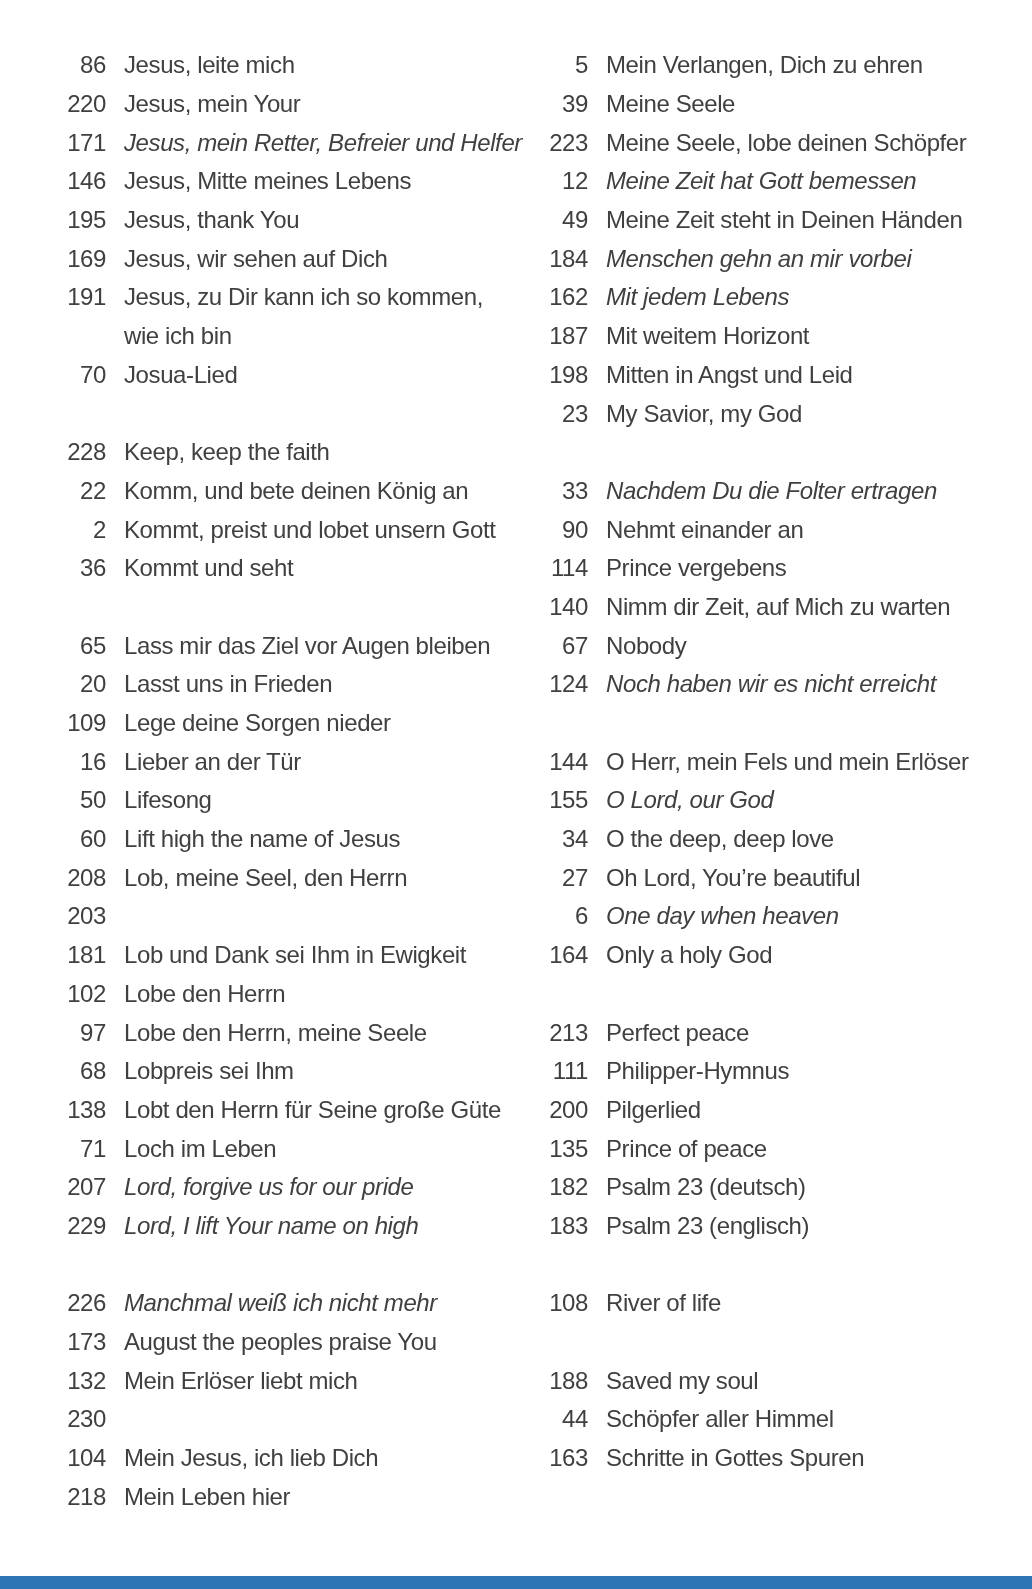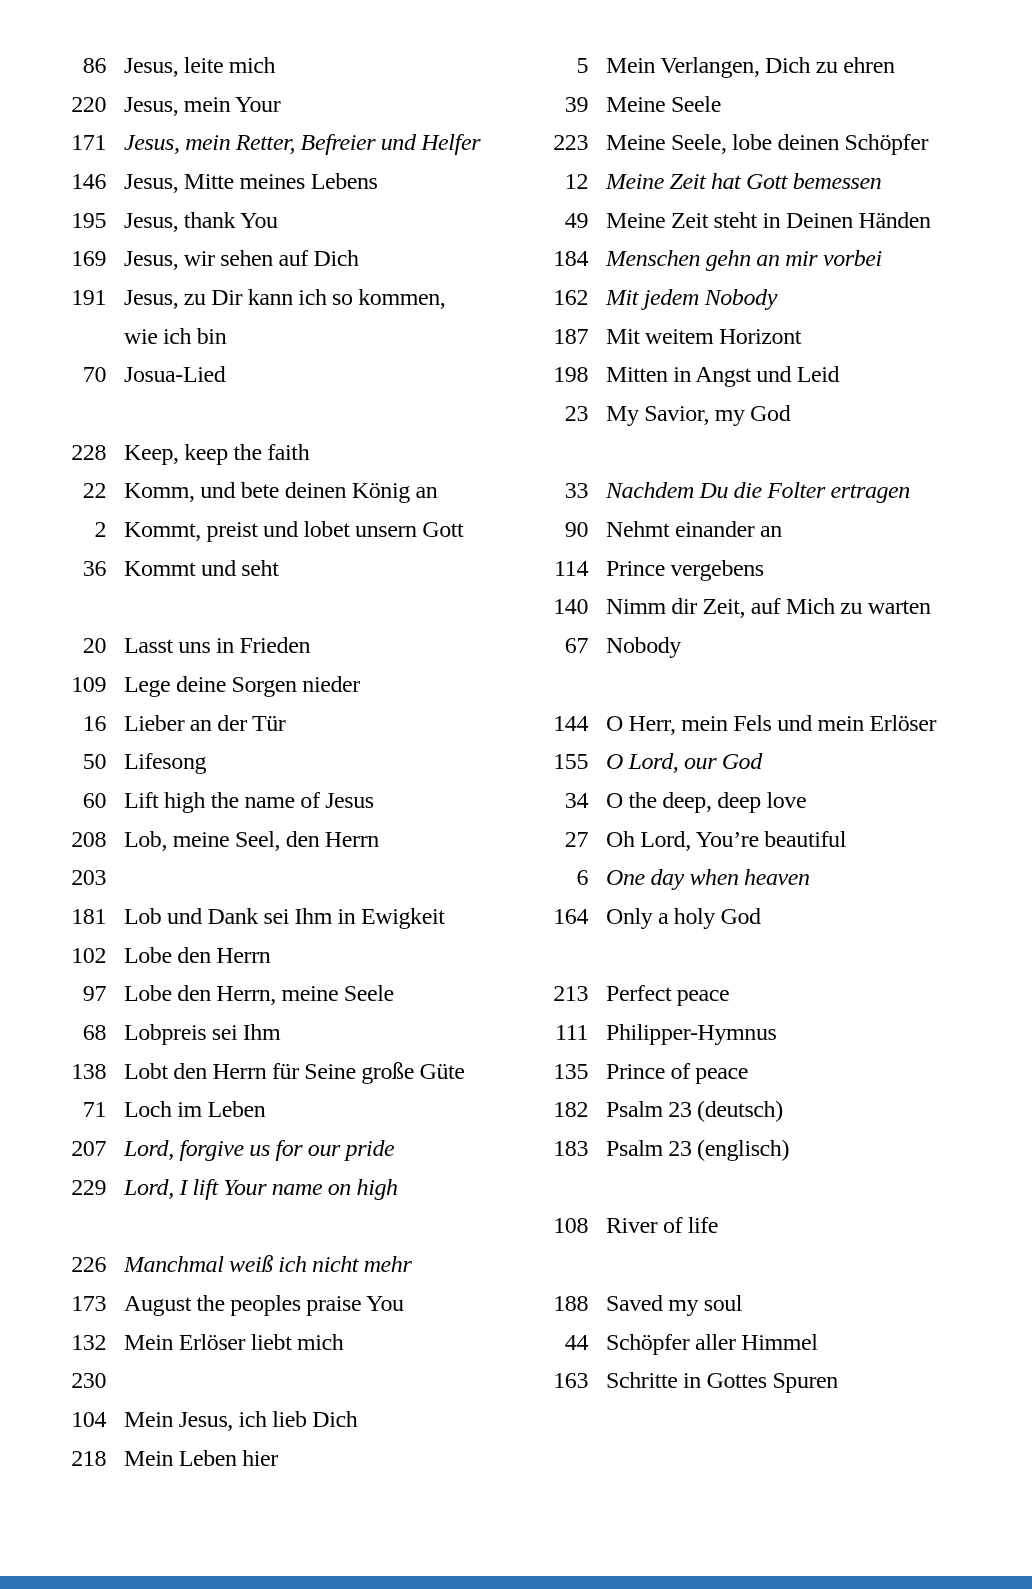--- a/index.html
+++ b/index.html
@@ -46,21 +46,21 @@
     position: absolute;
     left: 0;
     right: 0;
     bottom: 0;
     height: 13px;
   }
 </style>
 </head>
 <body>
 
-<div class="page" style="color: #000000; background: rgb(255, 255, 255); font-family: Liberation Serif, serif;">
+<div class="page" style="color: #404040; background: rgb(255, 255, 255);">
   <div class="col col-left">
       <div class="row">
         <span class="num">86</span>
         <span class="title">Jesus, leite mich</span>
       </div>
       <div class="row">
         <span class="num">220</span>
         <span class="title">Jesus, mein Your</span>
       </div>
       <div class="row">
@@ -103,20 +103,24 @@
       <div class="row">
         <span class="num">2</span>
         <span class="title">Kommt, preist und lobet unsern Gott</span>
       </div>
       <div class="row">
         <span class="num">36</span>
         <span class="title">Kommt und seht</span>
       </div>
       <div class="row"></div>
       <div class="row">
+        <span class="num">65</span>
+        <span class="title">Lass mir das Ziel vor Augen bleiben</span>
+      </div>
+      <div class="row">
         <span class="num">20</span>
         <span class="title">Lasst uns in Frieden</span>
       </div>
       <div class="row">
         <span class="num">109</span>
         <span class="title">Lege deine Sorgen nieder</span>
       </div>
       <div class="row">
         <span class="num">16</span>
         <span class="title">Lieber an der Tür</span>
@@ -213,21 +217,21 @@
       <div class="row">
         <span class="num">49</span>
         <span class="title">Meine Zeit steht in Deinen Händen</span>
       </div>
       <div class="row">
         <span class="num">184</span>
         <span class="title italic">Menschen gehn an mir vorbei</span>
       </div>
       <div class="row">
         <span class="num">162</span>
-        <span class="title italic">Mit jedem Nobody</span>
+        <span class="title italic">Mit jedem Lebens</span>
       </div>
       <div class="row">
         <span class="num">187</span>
         <span class="title">Mit weitem Horizont</span>
       </div>
       <div class="row">
         <span class="num">198</span>
         <span class="title">Mitten in Angst und Leid</span>
       </div>
       <div class="row">
@@ -248,20 +252,24 @@
         <span class="title">Prince vergebens</span>
       </div>
       <div class="row">
         <span class="num">140</span>
         <span class="title">Nimm dir Zeit, auf Mich zu warten</span>
       </div>
       <div class="row">
         <span class="num">67</span>
         <span class="title">Nobody</span>
       </div>
+      <div class="row">
+        <span class="num">124</span>
+        <span class="title italic">Noch haben wir es nicht erreicht</span>
+      </div>
       <div class="row"></div>
       <div class="row">
         <span class="num">144</span>
         <span class="title">O Herr, mein Fels und mein Erlöser</span>
       </div>
       <div class="row">
         <span class="num">155</span>
         <span class="title italic">O Lord, our God</span>
       </div>
       <div class="row">
@@ -281,20 +289,24 @@
         <span class="title">Only a holy God</span>
       </div>
       <div class="row"></div>
       <div class="row">
         <span class="num">213</span>
         <span class="title">Perfect peace</span>
       </div>
       <div class="row">
         <span class="num">111</span>
         <span class="title">Philipper-Hymnus</span>
+      </div>
+      <div class="row">
+        <span class="num">200</span>
+        <span class="title">Pilgerlied</span>
       </div>
       <div class="row">
         <span class="num">135</span>
         <span class="title">Prince of peace</span>
       </div>
       <div class="row">
         <span class="num">182</span>
         <span class="title">Psalm 23 (deutsch)</span>
       </div>
       <div class="row">

